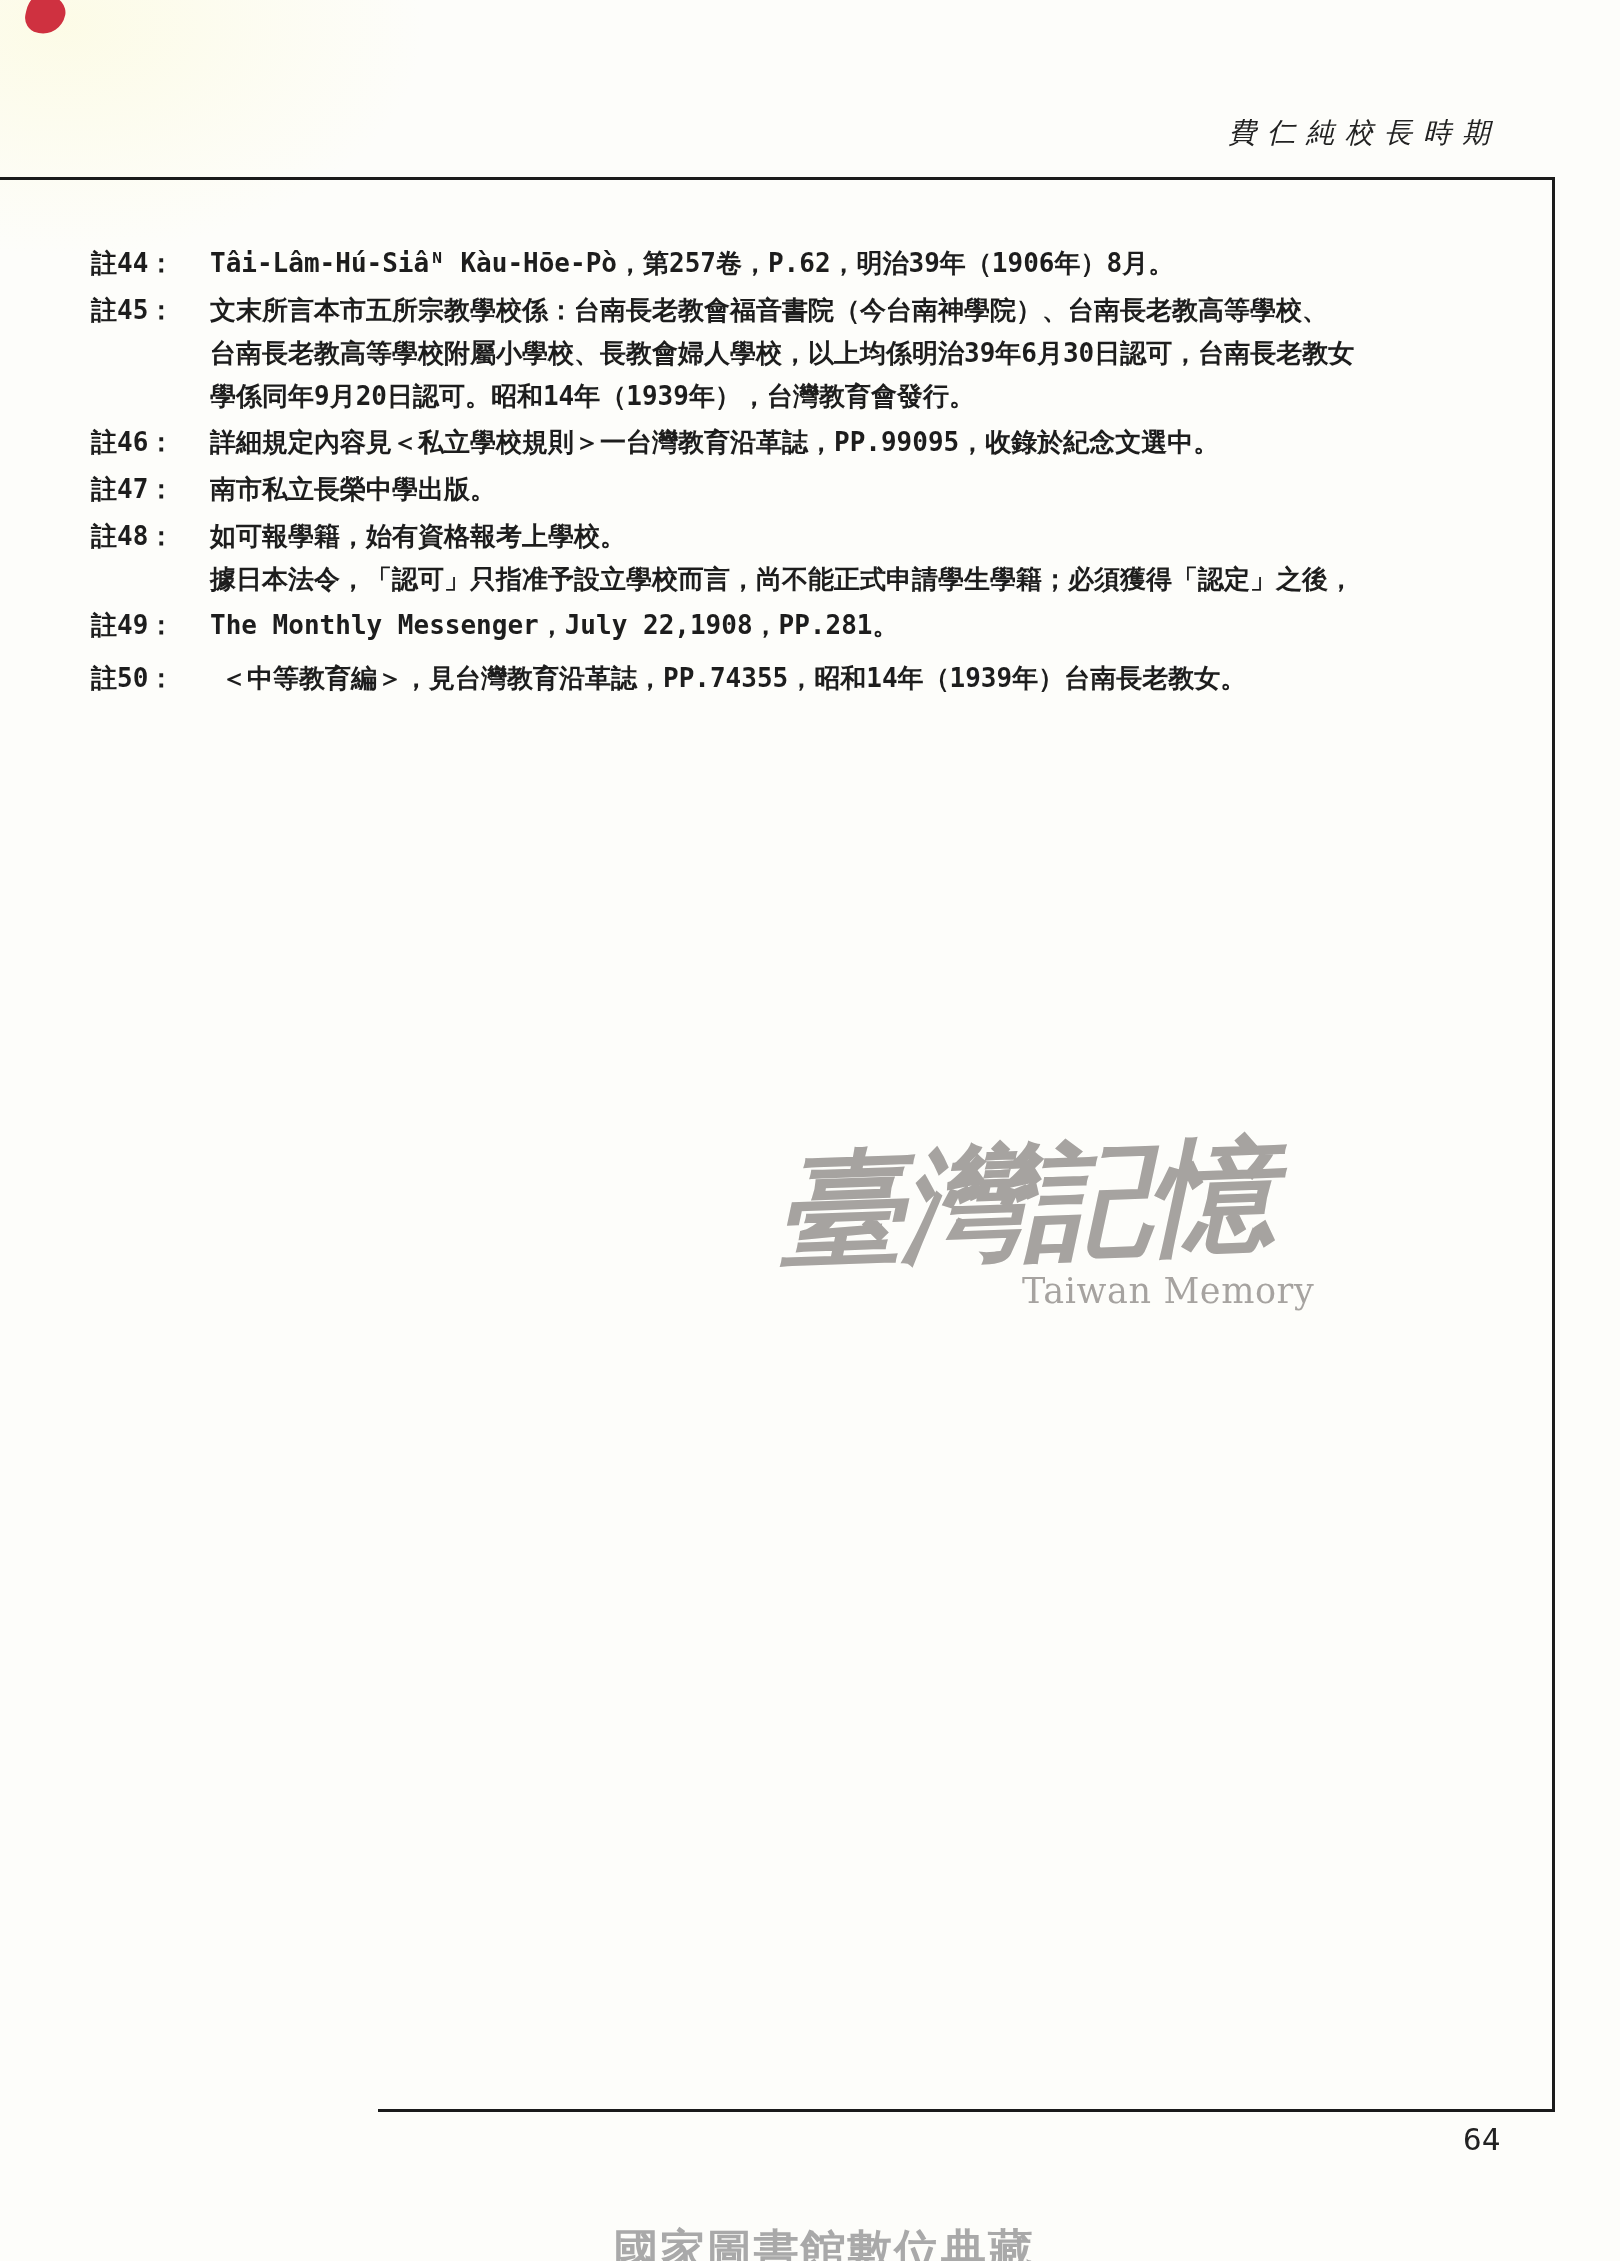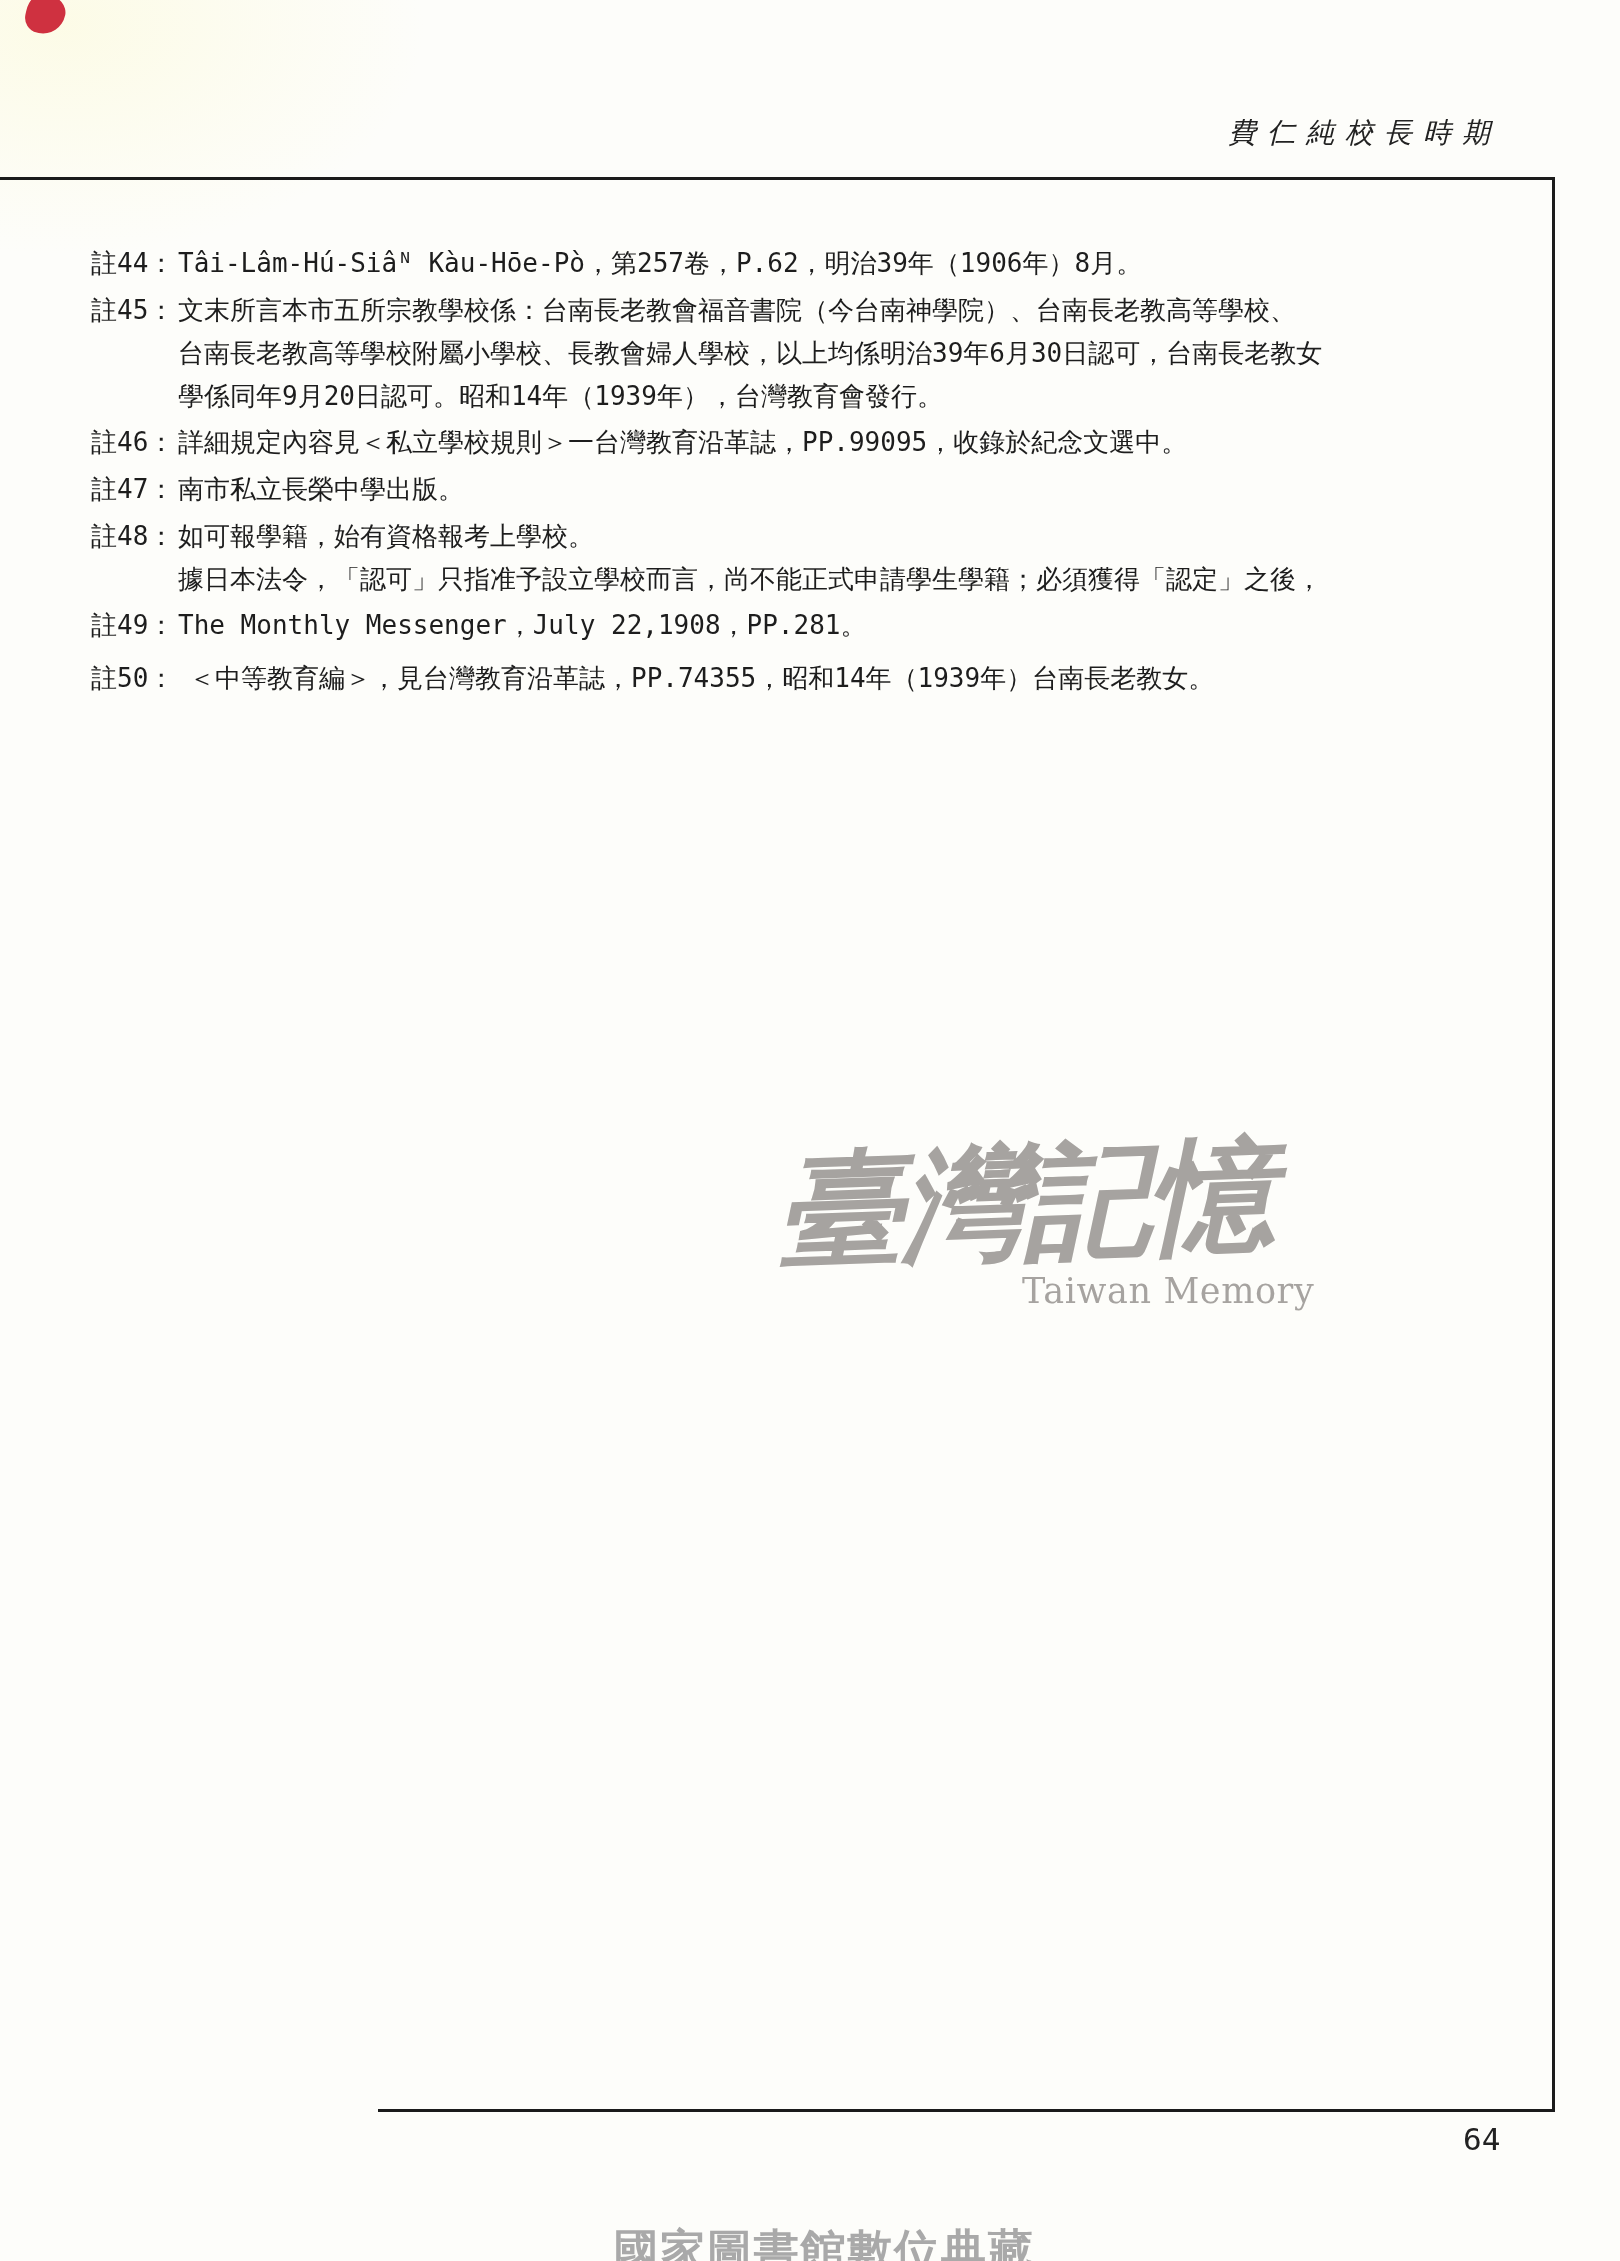--- a/index.html
+++ b/index.html
@@ -28,26 +28,26 @@
     font-family:"DejaVu Serif","Liberation Serif",serif;
     font-style:italic;
     font-size:28px;letter-spacing:11px;color:#222;
     white-space:nowrap;
   }
   .frame-top{position:absolute;left:0;top:177px;width:1555px;height:3.1px;background:#1b1b1b;}
   .frame-right{position:absolute;left:1552px;top:177px;width:3.1px;height:1935px;background:#1b1b1b;}
   .frame-bottom{position:absolute;left:378px;top:2109px;width:1177px;height:3.1px;background:#1b1b1b;}
   .footnotes{
     position:absolute;left:91px;top:242px;width:1426px;
-    font-size:26px;line-height:43px;
+    font-size:26px;line-height:43px;font-weight:bold;
   }
   .footnote{display:flex;align-items:flex-start;margin-bottom:3.7px;}
   .fn-label{flex:0 0 87px;white-space:nowrap;}
   .fn-lines{flex:1;min-width:0;}
-  .fn-line{white-space:nowrap;}
+  .fn-line{white-space:nowrap;margin-left:32px;}
   .footnote.gap-sm{margin-top:3.7px;}
   .footnote.gap-lg{margin-top:9.8px;gap:11px;}
   .watermark{position:absolute;left:777px;top:1120px;width:551px;pointer-events:none;}
   .wm-cjk{
     font-family:"DejaVu Serif","Liberation Serif",serif;
     font-style:italic;font-weight:bold;
     font-size:125px;letter-spacing:-1.2px;
     transform:rotate(-2deg);
     white-space:nowrap;
   }

